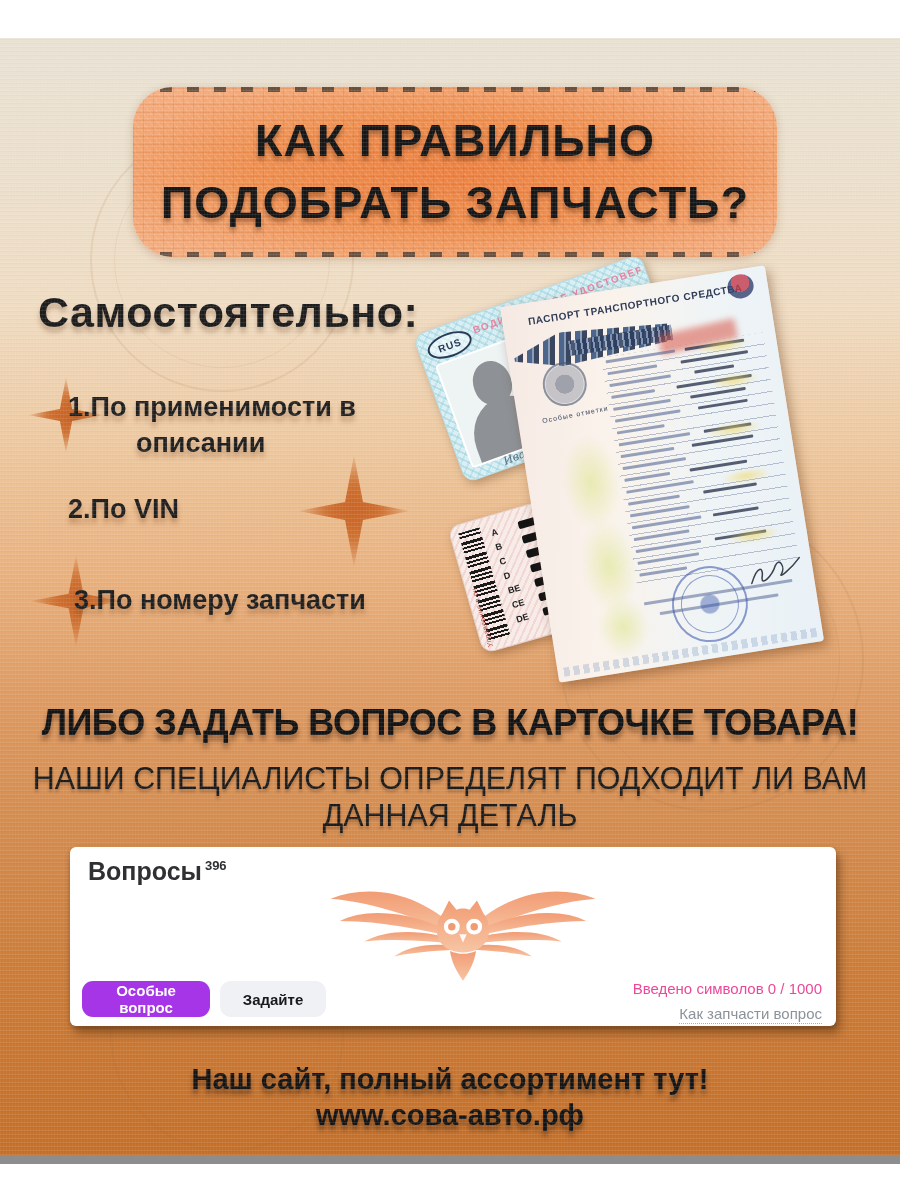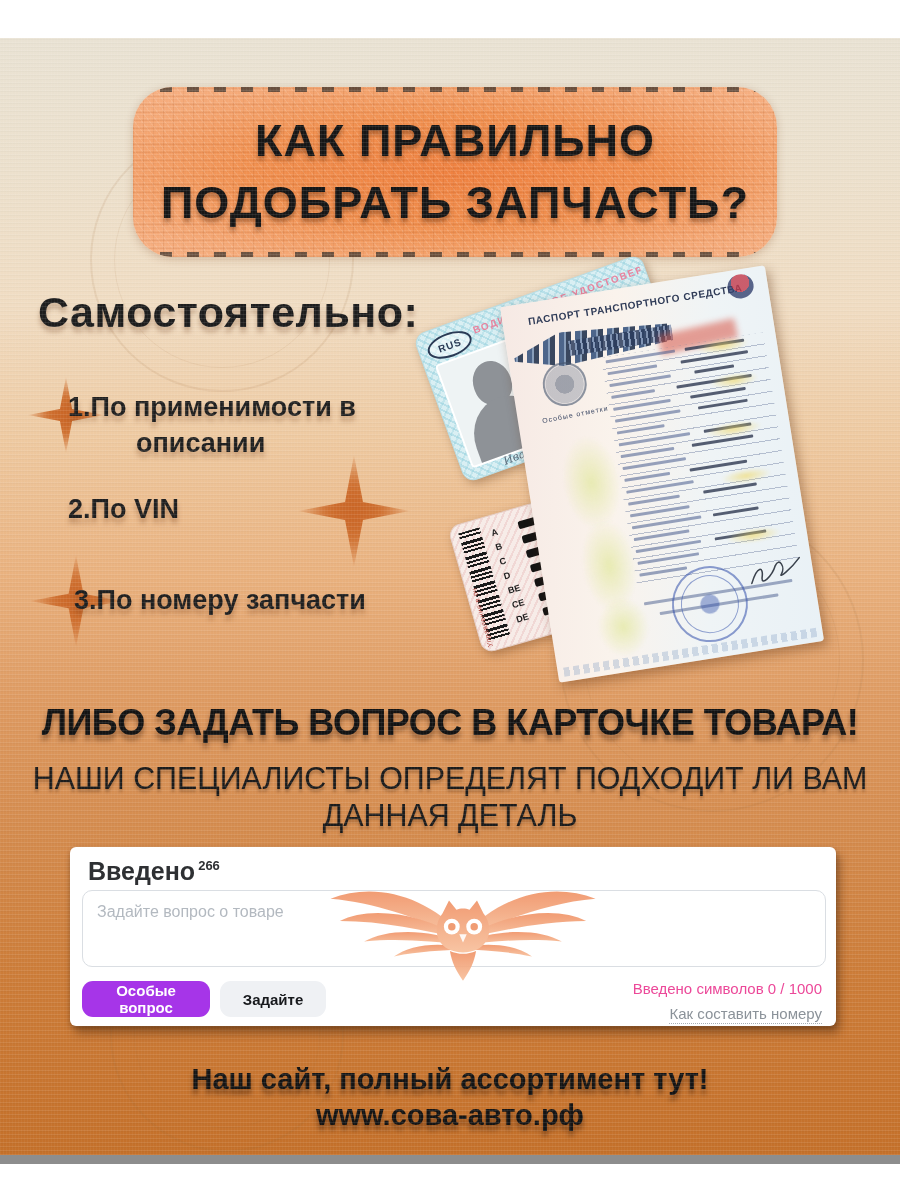--- a/index.html
+++ b/index.html
@@ -281,23 +281,22 @@
         <div class="pts-bottomband"></div>
       </div>
     </div>
 
     <div class="ask-h">ЛИБО ЗАДАТЬ ВОПРОС В КАРТОЧКЕ ТОВАРА!</div>
     <div class="ask-s ask-s1">НАШИ СПЕЦИАЛИСТЫ ОПРЕДЕЛЯТ ПОДХОДИТ ЛИ ВАМ</div>
     <div class="ask-s ask-s2">ДАННАЯ ДЕТАЛЬ</div>
 
     <div class="qcard">
       <div class="qtitle">
-        <span>Введено</span><span class="qcount">266</span>
-      </div>
-      <textarea class="qtextarea" placeholder="Задайте вопрос о товаре" style=""></textarea>
+        <span>Вопросы</span><span class="qcount">396</span>
+      </div>
       <div class="owl">
         <svg viewBox="0 0 300 120" width="286" height="112">
           <defs>
             <linearGradient id="og" x1="0" y1="0" x2="0" y2="1">
               <stop offset="0" stop-color="#f09468"></stop>
                 <stop offset="1" stop-color="#f8c09c"></stop>
             </linearGradient>
           </defs>
           <g fill="url(#og)">
             <g id="wingL">
@@ -313,21 +312,21 @@
           <circle cx="138" cy="50" r="8.5" fill="#ffffff"></circle>
           <circle cx="162" cy="50" r="8.5" fill="#ffffff"></circle>
           <circle cx="138" cy="50" r="4" fill="#ef9468"></circle>
           <circle cx="162" cy="50" r="4" fill="#ef9468"></circle>
           <path d="M146,58 L154,58 L150,67 Z" fill="#ffffff" opacity=".9"></path>
         </svg>
       </div>
       <button class="btn-submit">Особые вопрос</button>
       <button class="btn-cancel">Задайте</button>
       <div class="qcounter">Введено символов 0 / 1000</div>
-      <div class="qhelp">Как составить номеру</div>
+      <div class="qhelp">Как запчасти вопрос</div>
     </div>
 
     <div class="foot foot1">Наш сайт, полный ассортимент тут!</div>
     <div class="foot foot2">www.сова-авто.рф</div>
   </div>
 
   <div class="gray-strip"></div>
   <div class="band-bottom"></div>
 </div>
 

